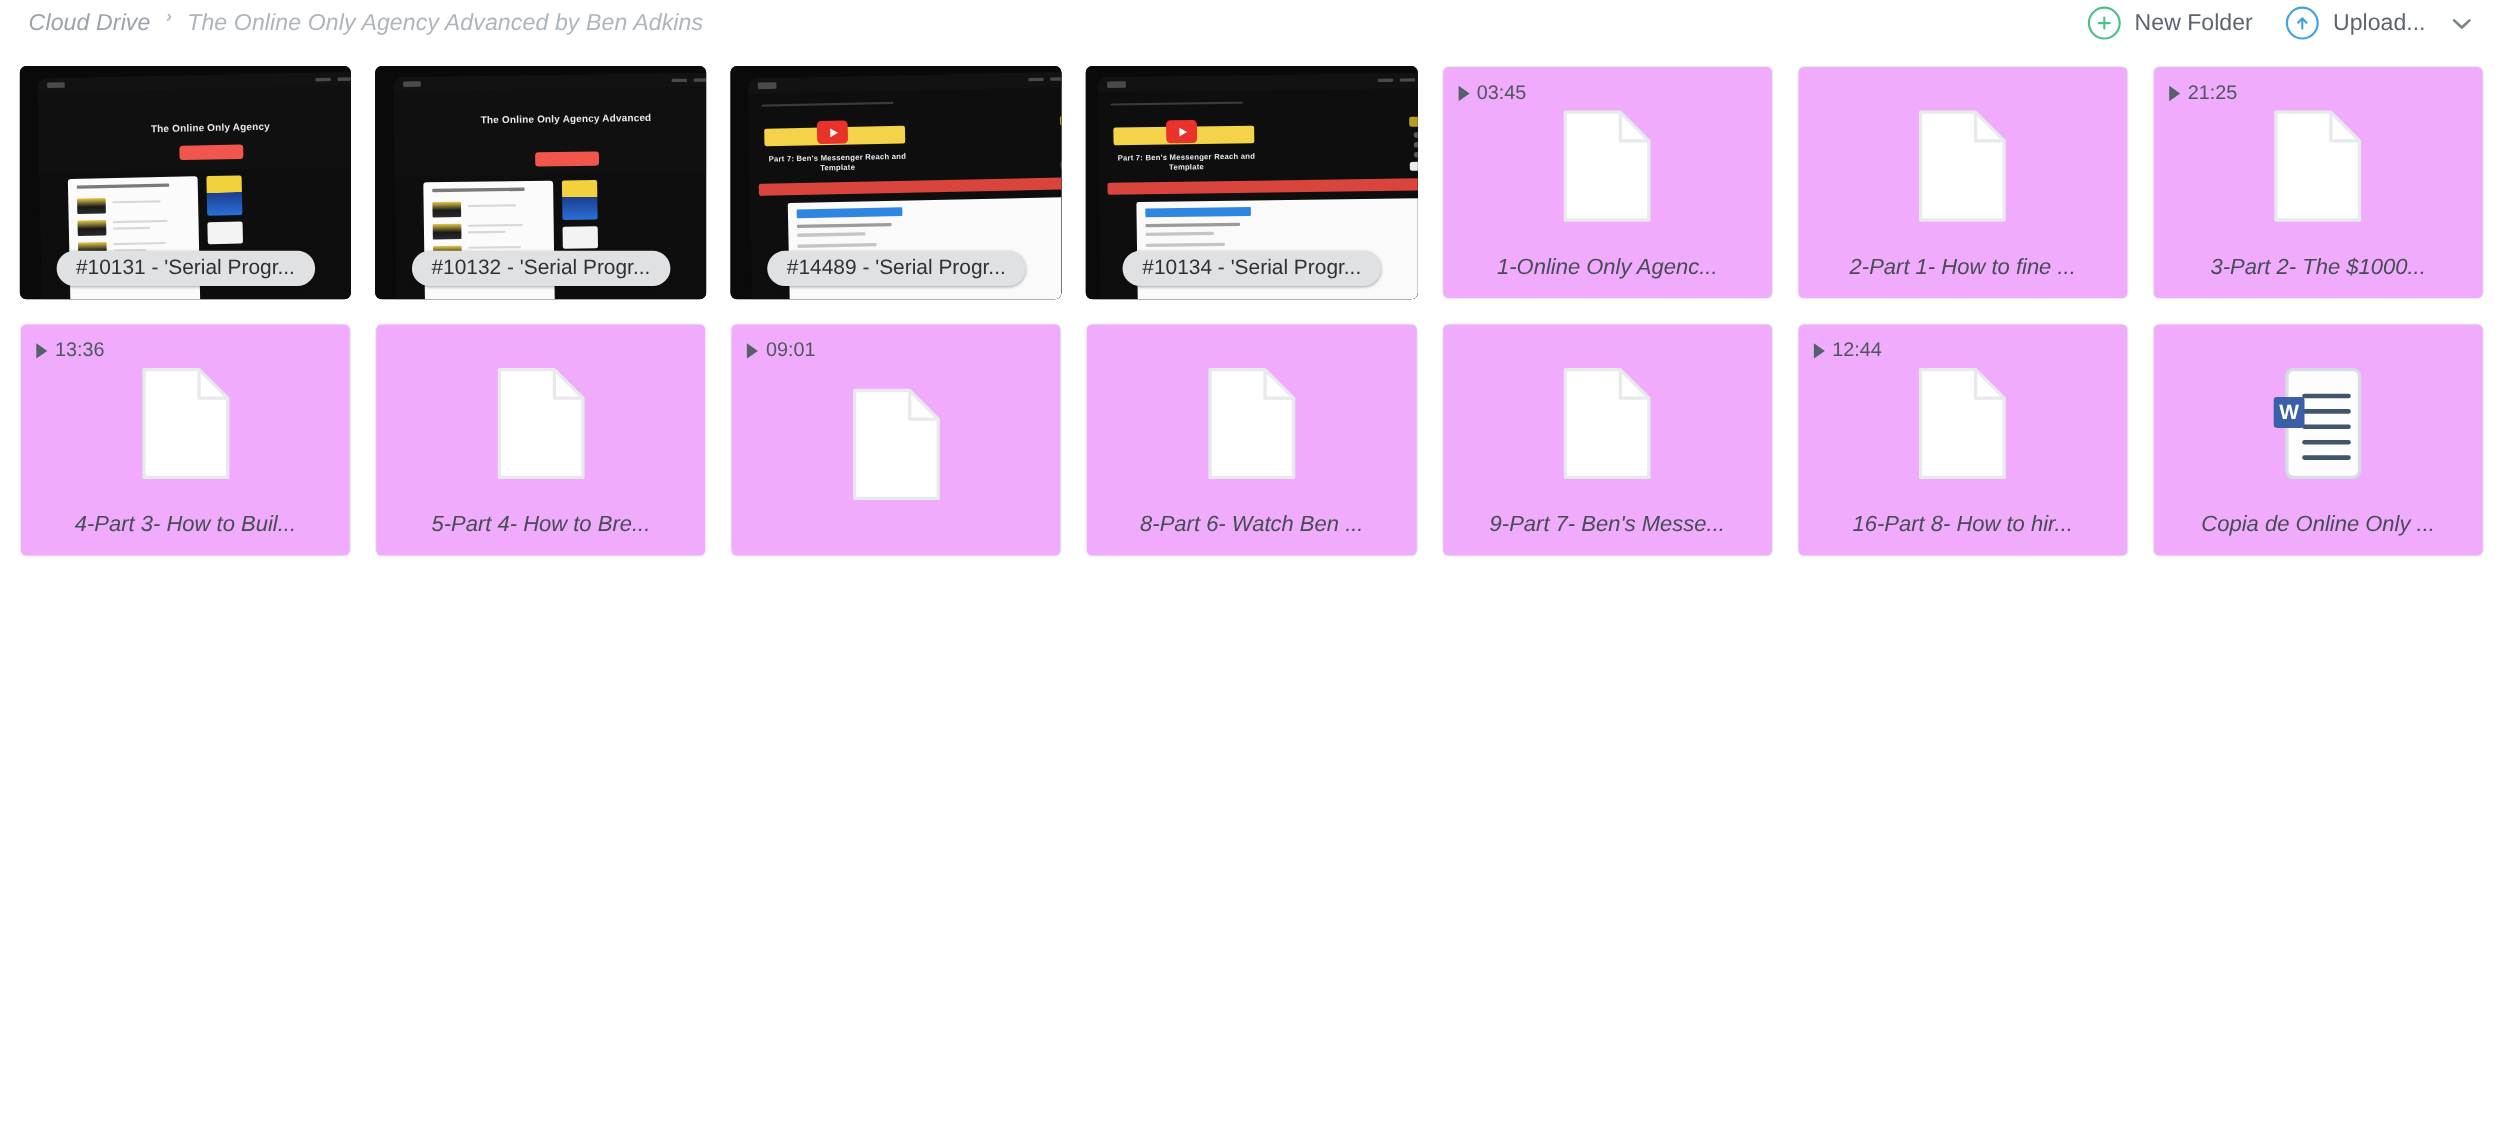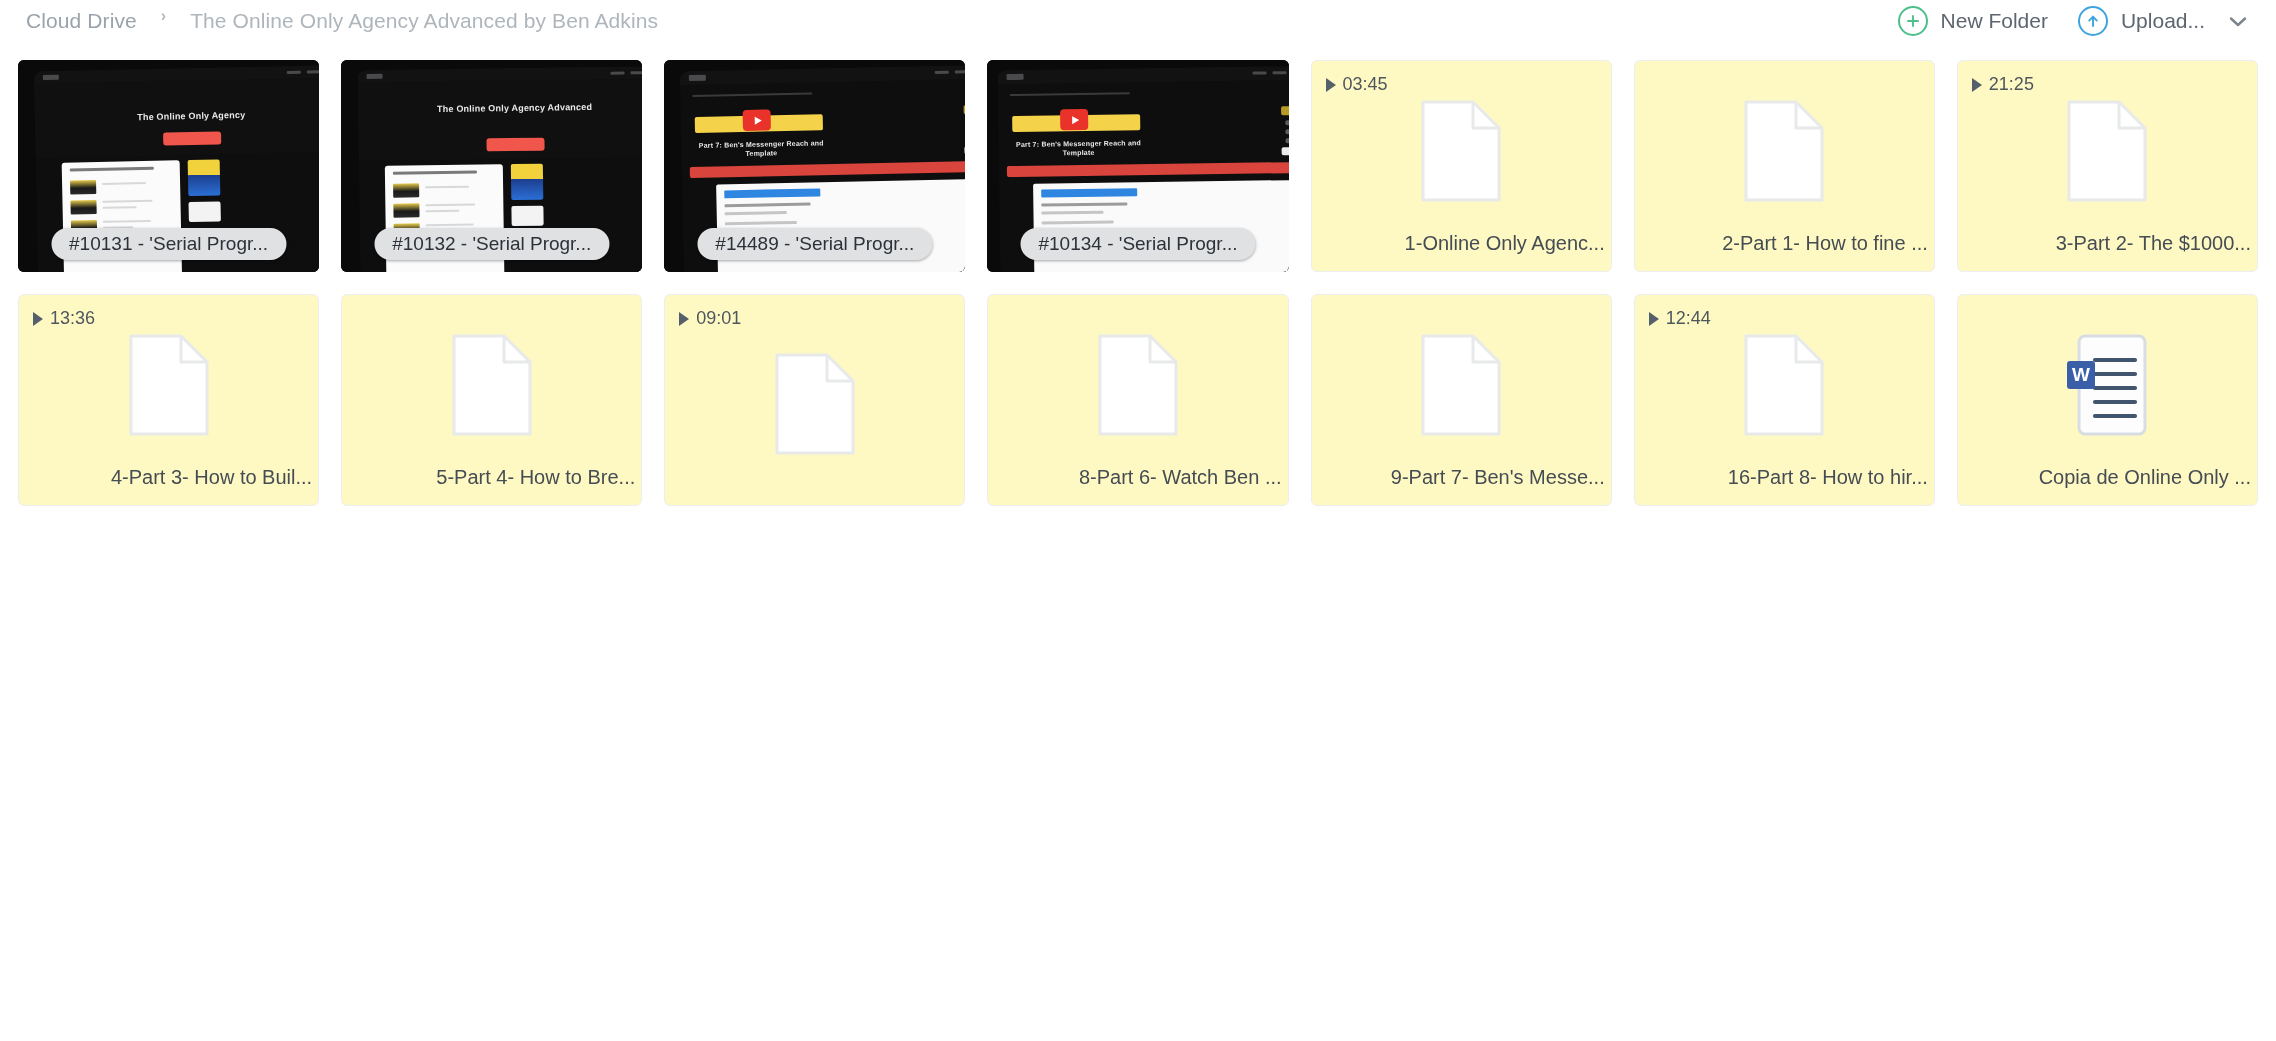--- a/index.html
+++ b/index.html
@@ -10,21 +10,21 @@
     overflow: hidden;
   }
 
   
   .topbar {
     height: 42px;
     display: flex; align-items: center;
     padding: 0 28px 0 26px;
     position: relative;
   }
-  .breadcrumb { display: flex; align-items: flex-start; gap: 24px; }
+  .breadcrumb { display: flex; align-items: flex-start; gap: 14px; font-style: italic; }
   .crumb {
     font-size: 21px; color: #9aa3ab; letter-spacing: .1px; white-space: nowrap;
   }
   .crumb.link { color: #9aa3ab; cursor: pointer; }
   .crumb-sep {
     font-size: 16px; color: #b3bac0; font-weight: bold; line-height: 1;
     transform: translateY(-1px);
   }
   .crumb.current { color: #aeb5bb; }
 
@@ -62,21 +62,21 @@
   .tile {
     position: relative;
     border-radius: 6px;
     overflow: hidden;
     cursor: pointer;
     height: 212px;
   }
 
   
   .tile.doc {
-    background: #fef9c3;
+    background: #f0abfc;
     border: 1px solid #eceef0;
     display: flex; flex-direction: column; align-items: center;
     padding-top: 8px;
   }
   .duration {
     position: absolute; top: 13px; left: 14px;
     display: flex; align-items: center; gap: 7px;
     font-size: 18px; color: #4e565e;
   }
   .duration .play {
@@ -85,25 +85,25 @@
     border-top: 7px solid transparent;
     border-bottom: 7px solid transparent;
   }
   .doc-icon-wrap {
     flex: 1; display: flex; align-items: center; justify-content: center;
     width: 100%;
   }
   .page-icon { display: block; }
   .doc-label {
     width: 100%;
-    text-align: right;
+    text-align: center;
     font-size: 20px;
     color: #454c53;
     padding: 0 6px 16px 6px;
-    white-space: nowrap; overflow: hidden; text-overflow: clip;
+    white-space: nowrap; overflow: hidden; text-overflow: clip; font-style: italic;
   }
 
   
   .tile.shot {
     background: #0b0b0c;
     border-radius: 6px;
   }
   .shot-canvas {
     position: absolute; inset: 0;
     background: #0a0a0b;

